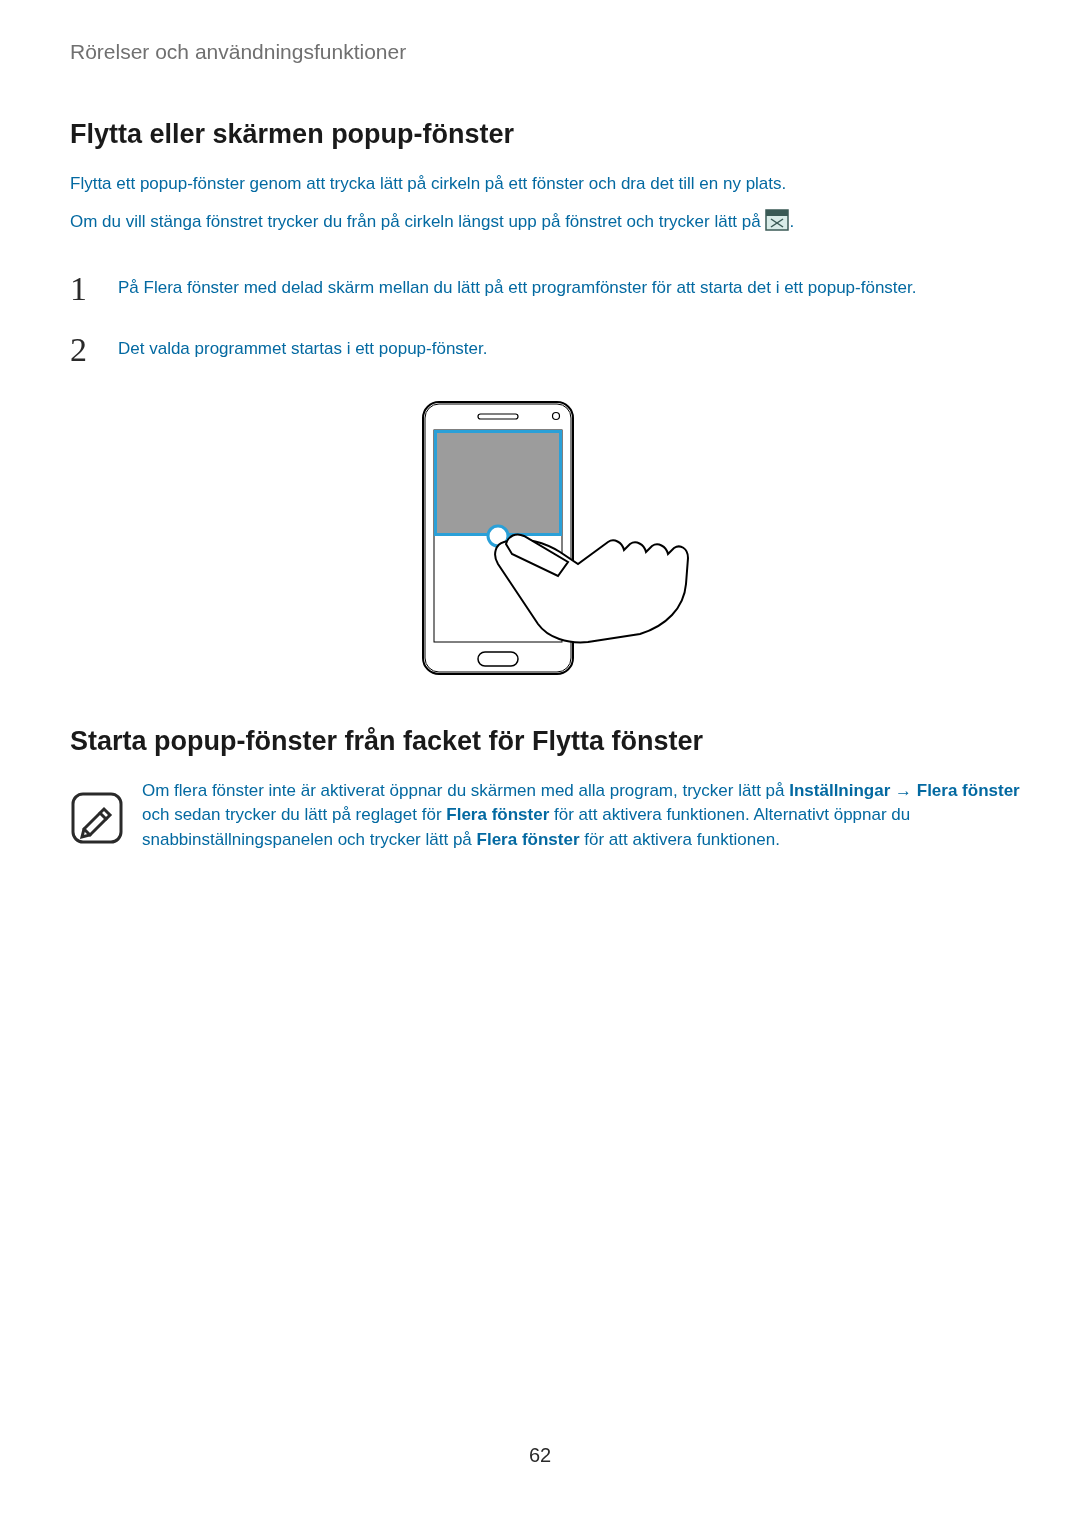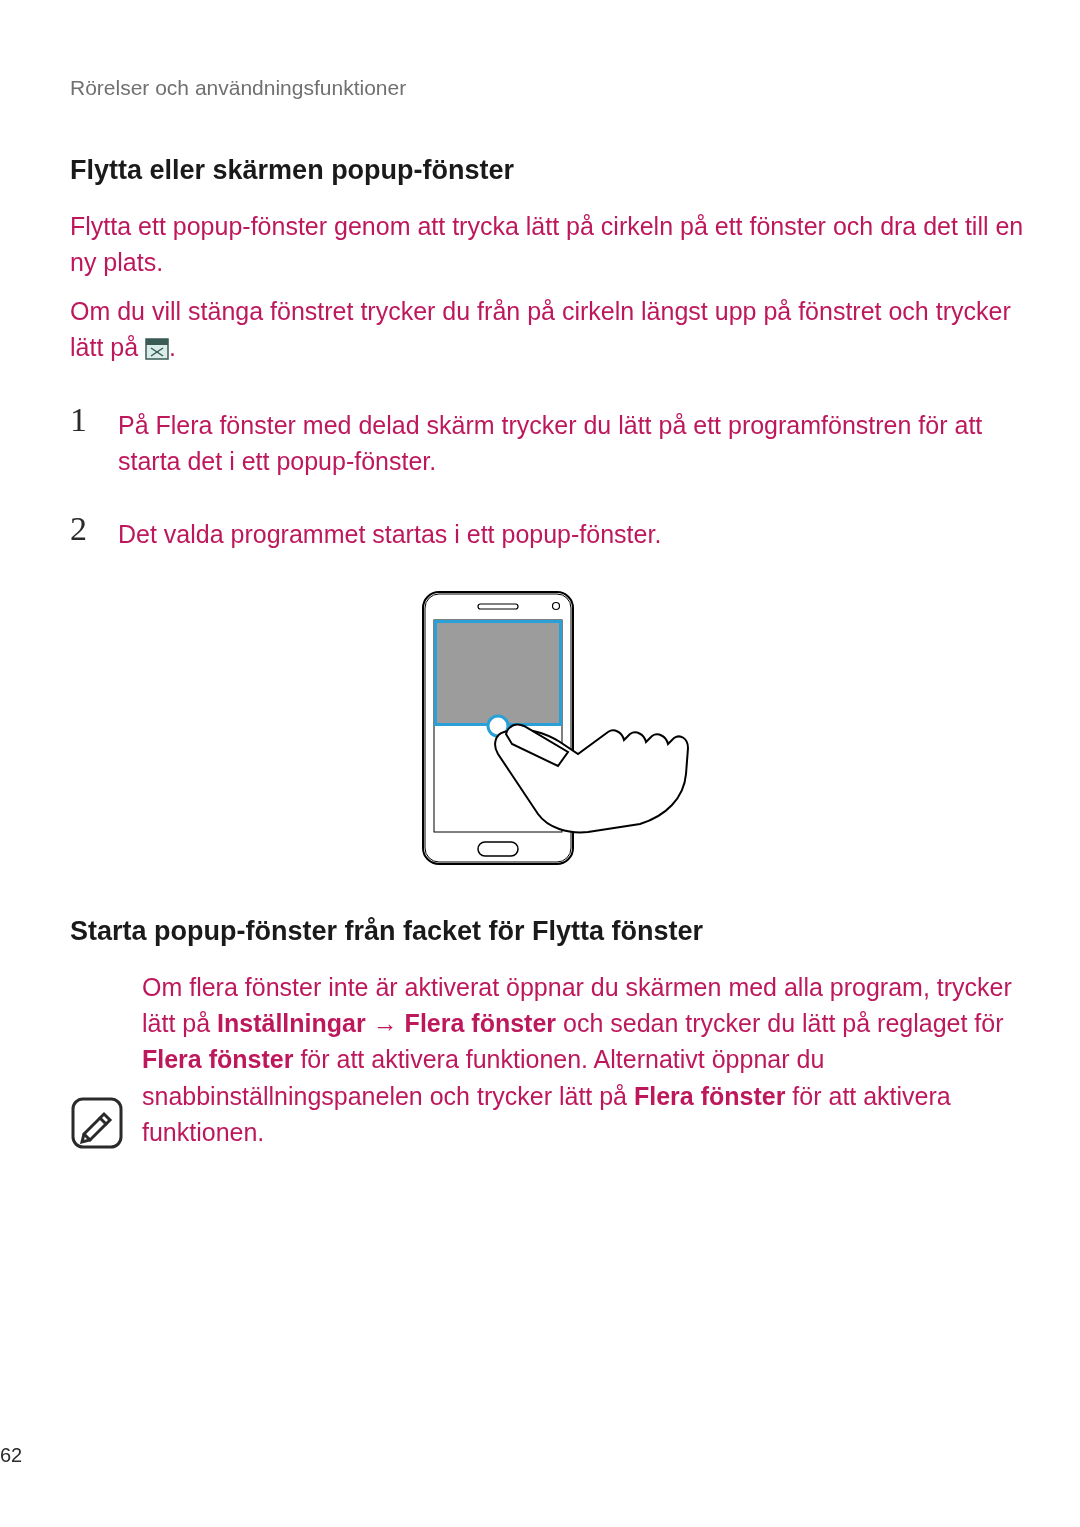--- a/index.html
+++ b/index.html
@@ -6,41 +6,40 @@
     body {
       width: 1080px;
       height: 1527px;
       background: #fff;
       font-family: Georgia, 'Times New Roman', serif;
       color: #2a2a2a;
       position: relative;
     }
     .page {
       padding: 40px 34px 0 70px;
-      margin-top: 36px;
     }
     .breadcrumb {
       font-size: 21px;
       color: #707070;
       margin-bottom: 55px;
       font-family: -apple-system, BlinkMacSystemFont, 'Segoe UI', Arial, sans-serif;
     }
     .heading2 {
       font-size: 27px;
       font-weight: 700;
       margin-bottom: 22px;
       font-family: -apple-system, BlinkMacSystemFont, 'Segoe UI', Arial, sans-serif;
       color: #1a1a1a;
     }
     .para {
-      font-size: 25px;
+      font-size: 17px;
       line-height: 1.45;
       margin-bottom: 12px;
       font-family: -apple-system, BlinkMacSystemFont, 'Segoe UI', Arial, sans-serif;
-      color: #be185d;
+      color: #0369a1;
     }
     .para.last-before-heading { margin-bottom: 38px; }
     .inline-icon {
       display: inline-block;
       width: 24px;
       height: 22px;
       vertical-align: -4px;
     }
     .steps { margin-bottom: 18px; }
     .step {
@@ -62,41 +61,41 @@
       padding-top: 4px;
     }
     .step-body .para { margin-bottom: 10px; }
     .figure {
       display: flex;
       justify-content: center;
       margin: 16px 0 42px 0;
     }
     .notebox {
       display: flex;
-      align-items: flex-end;
+      align-items: center;
       gap: 18px;
       margin-top: 14px;
     }
     .note-icon {
       width: 54px;
       height: 54px;
       flex-shrink: 0;
       margin-top: 4px;
     }
     .note-body {
       flex: 1;
     }
     .note-body .para { margin-bottom: 0; }
     .bold { font-weight: 700; }
     .pagenum {
       position: absolute;
       bottom: 60px;
       width: 100%;
       left: 0;
-      text-align: left;
+      text-align: center;
       font-size: 20px;
       font-family: -apple-system, BlinkMacSystemFont, 'Segoe UI', Arial, sans-serif;
       color: #2a2a2a;
     }
   </style>
 </head>
 <body>
 
 <div class="page">
 
@@ -113,21 +112,21 @@
           <line x1="6" y1="10" x2="18" y2="18" stroke="#3a5a55" stroke-width="1.5"></line>
           <line x1="6" y1="18" x2="18" y2="10" stroke="#3a5a55" stroke-width="1.5"></line>
         </svg></span><span>.</span>
   </p>
 
 
   <div class="steps">
     <div class="step">
       <div class="step-num">1</div>
       <div class="step-body">
-        <p class="para">På Flera fönster med delad skärm trycker du lätt på ett programfönstren för att starta det i ett popup-fönster.</p>
+        <p class="para">På Flera fönster med delad skärm mellan du lätt på ett programfönster för att starta det i ett popup-fönster.</p>
       </div>
     </div>
     <div class="step">
       <div class="step-num">2</div>
       <div class="step-body">
         <p class="para">Det valda programmet startas i ett popup-fönster.</p>
       </div>
     </div>
   </div>
 

